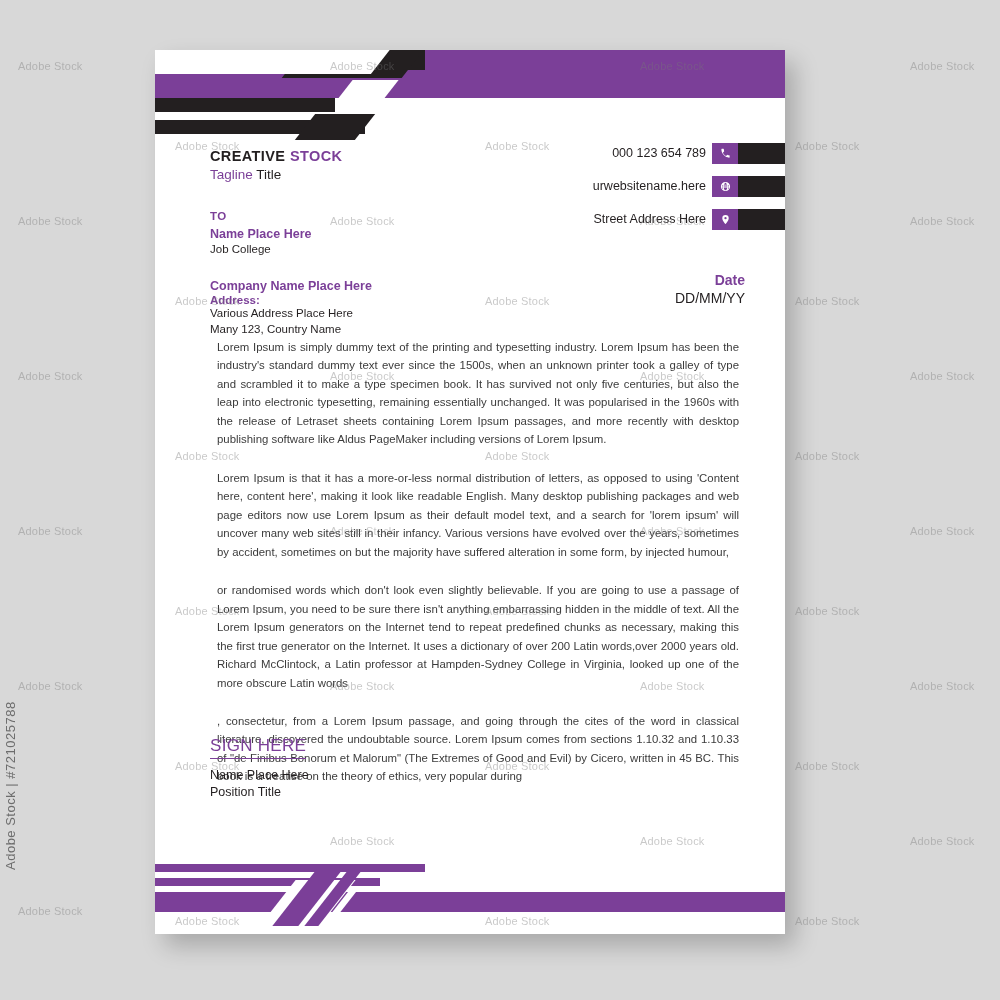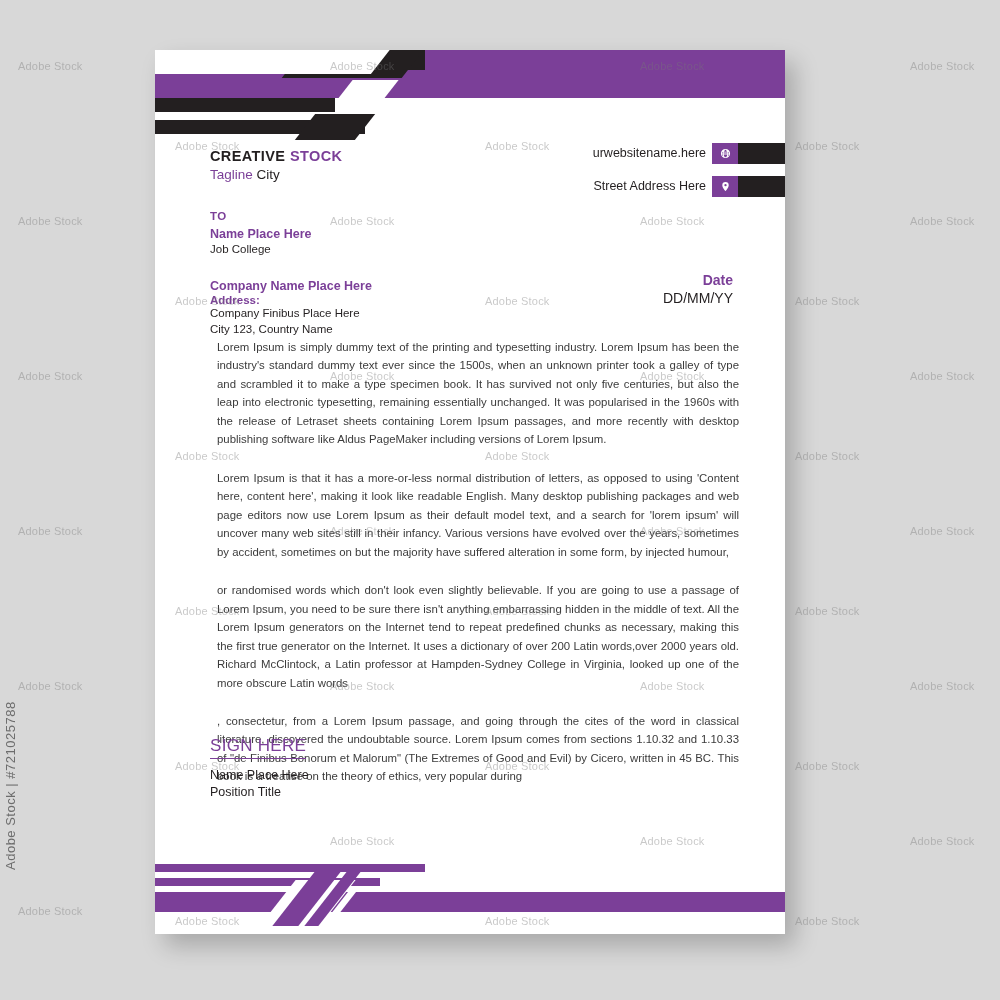--- a/index.html
+++ b/index.html
@@ -118,21 +118,21 @@
   .to-block { position: absolute; left: 55px; top: 160px; }
   .to-label { font-size: 11.5px; font-weight: bold; color: #7b3f98; letter-spacing: .4px; }
   .to-name { font-size: 12.5px; font-weight: bold; color: #7b3f98; margin-top: 5px; }
   .to-job { font-size: 11.5px; color: #231f20; margin-top: 2px; }
   .to-company { font-size: 12.5px; font-weight: bold; color: #7b3f98; margin-top: 24px; }
   .to-addr-row { display: flex; margin-top: 1px; flex-direction: column; }
   .to-addr-label { font-size: 11.5px; font-weight: bold; color: #7b3f98; margin-right: 8px; }
   .to-addr-lines { font-size: 11.5px; color: #231f20; line-height: 1.35; }
 
   
-  .date-block { position: absolute; right: 52px; top: 222px; text-align: right; }
+  .date-block { position: absolute; right: 40px; top: 222px; text-align: right; }
   .date-label { font-size: 14px; font-weight: bold; color: #7b3f98; }
   .date-value { font-size: 14px; color: #231f20; margin-top: 2px; }
 
   
   .body-copy { position: absolute; left: 62px; top: 288px; width: 522px; }
   .body-copy p {
     margin: 0 0 20px 0;
     font-size: 11.4px;
     line-height: 1.62;
     color: #3b3b3b;
@@ -186,25 +186,35 @@
     <div class="tb-black-slash2"></div>
   </div>
 
   <div class="brand">
     <div class="brand-name">
       <span>CREATIVE</span>
       <span class="accent">STOCK</span>
     </div>
     <div class="brand-tag">
       <span class="accent">Tagline</span>
-      <span>City</span>
+      <span>Title</span>
     </div>
   </div>
 
   <div class="contacts">
+    <div class="contact-row">
+      <span class="contact-text">000 123 654 789</span>
+      <span class="contact-strip">
+        <span class="contact-badge">
+          <svg viewBox="0 0 24 24">
+              <path d="M6.6 10.8c1.4 2.8 3.8 5.2 6.6 6.6l2.2-2.2c.3-.3.7-.4 1-.2 1.1.4 2.3.6 3.6.6.6 0 1 .4 1 1V20c0 .6-.4 1-1 1C11.3 21 3 12.7 3 2.9c0-.6.4-1 1-1h3.4c.6 0 1 .4 1 1 0 1.3.2 2.5.6 3.6.1.3 0 .7-.2 1l-2.2 2.3z"></path>
+            </svg>
+        </span>
+      </span>
+    </div>
     <div class="contact-row">
       <span class="contact-text">urwebsitename.here</span>
       <span class="contact-strip">
         <span class="contact-badge">
           <svg viewBox="0 0 24 24">
               <path d="M12 2a10 10 0 100 20 10 10 0 000-20zm0 2c1.4 0 2.8 2.5 3.2 6H8.8C9.2 6.5 10.6 4 12 4zM6.8 8C6.4 9.2 6.2 10.6 6.1 12H4.1A8 8 0 016.8 8zm-2.7 6h2c.1 1.4.3 2.8.7 4a8 8 0 01-2.7-4zm4 0h7.8c-.4 3.5-1.8 6-3.9 6s-3.5-2.5-3.9-6zm0-2c.1-1.4.3-2.6.5-3.6h6.8c.2 1 .4 2.2.5 3.6H8.1zm9.8 0c-.1-1.4-.3-2.8-.7-4a8 8 0 012.7 4h-2zm0 2h2a8 8 0 01-2.7 4c.4-1.2.6-2.6.7-4z"></path>
             </svg>
         </span>
       </span>
     </div>
@@ -221,22 +231,22 @@
   </div>
 
   <div class="to-block">
     <div class="to-label">TO</div>
     <div class="to-name">Name Place Here</div>
     <div class="to-job">Job College</div>
     <div class="to-company">Company Name Place Here</div>
     <div class="to-addr-row">
       <div class="to-addr-label">Address:</div>
       <div class="to-addr-lines">
-        <div>Company Finibus Place Here</div>
-        <div>City 123, Country Name</div>
+        <div>Various Address Place Here</div>
+        <div>Many 123, Country Name</div>
       </div>
     </div>
   </div>
 
   <div class="date-block">
     <div class="date-label">Date</div>
     <div class="date-value">DD/MM/YY</div>
   </div>
 
   <div class="body-copy">

